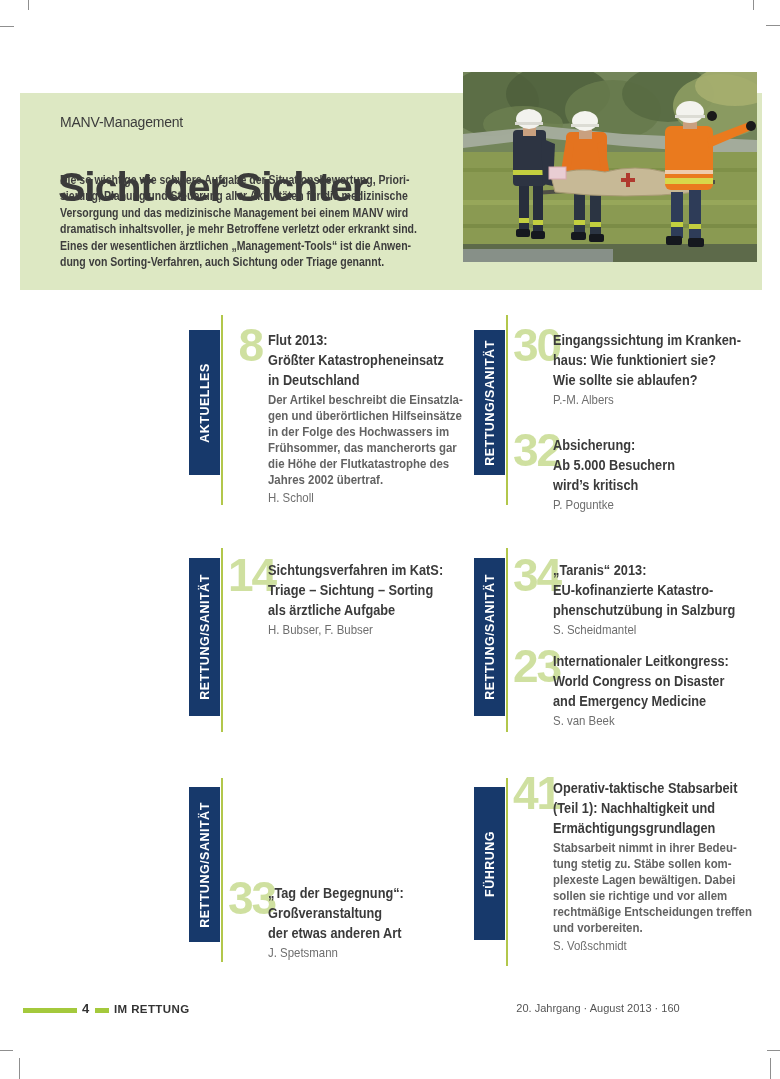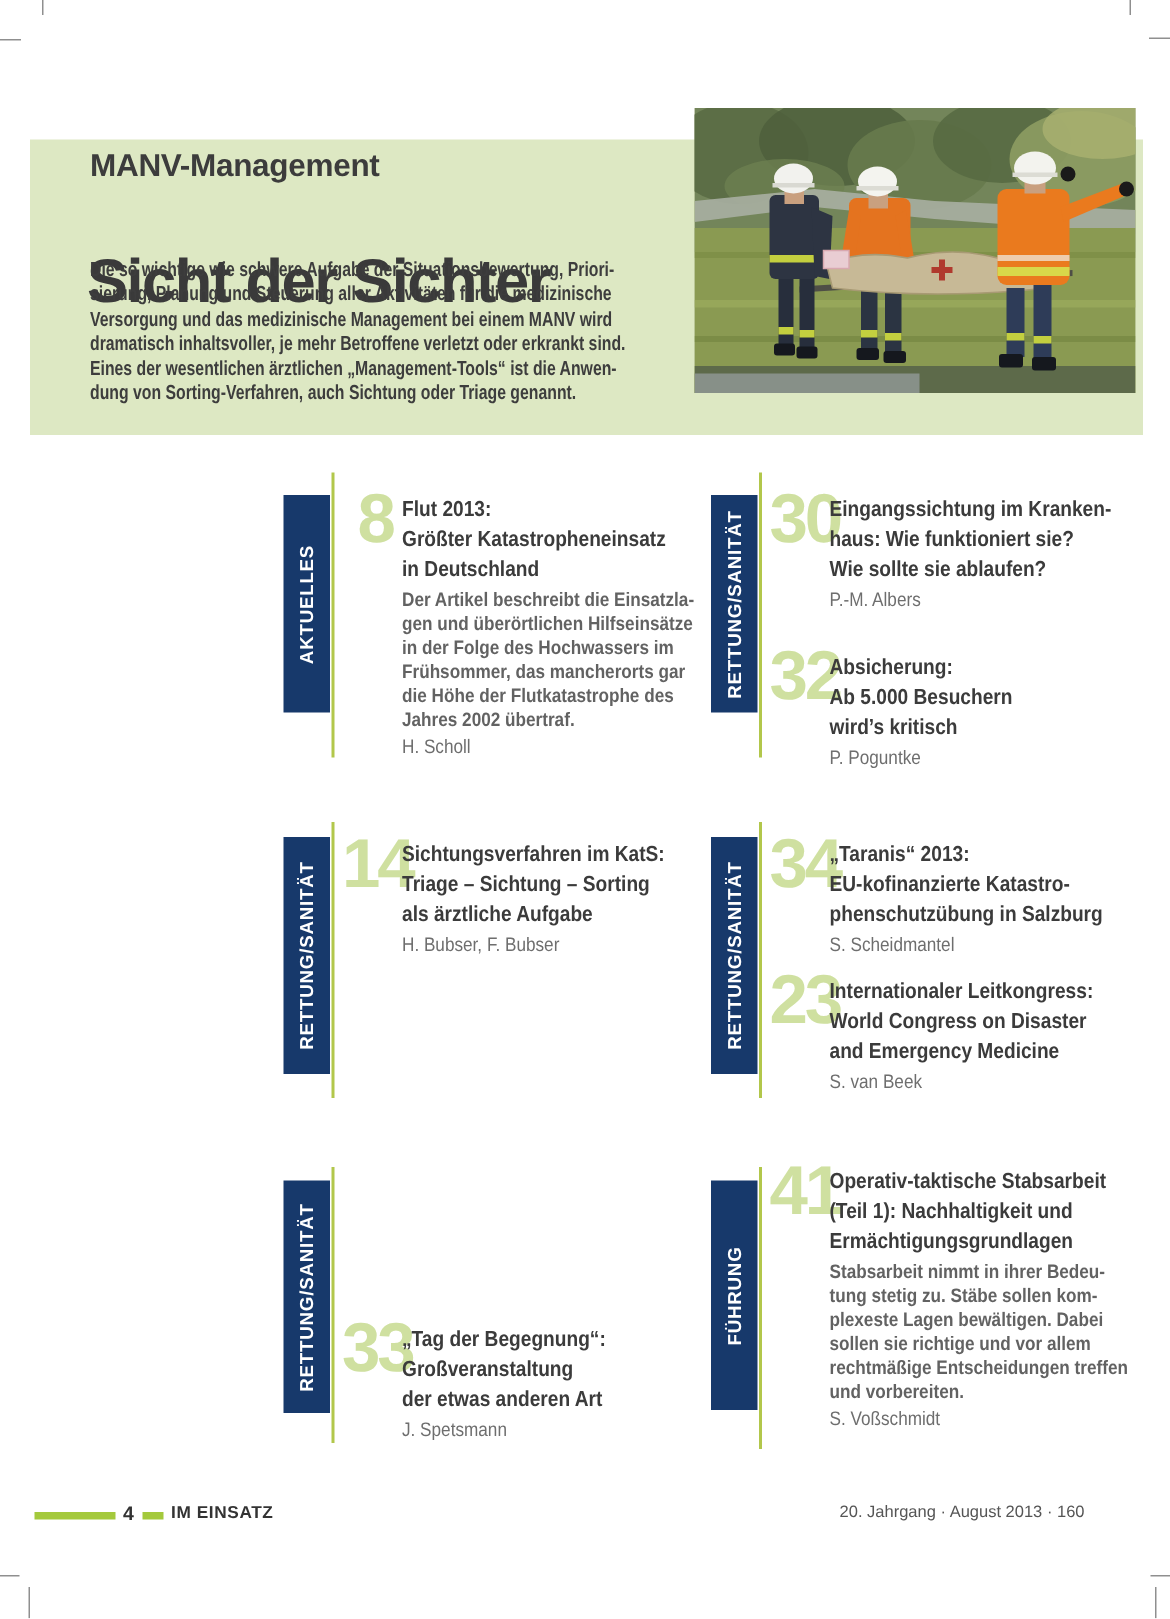--- a/index.html
+++ b/index.html
@@ -4,41 +4,41 @@
 <style>
   html,body{margin:0;padding:0;background:#ffffff;}
   .page{
     position:relative;width:780px;height:1079px;background:#ffffff;overflow:hidden;
     font-family:"Liberation Sans",sans-serif;color:#3c3c3c;
   }
   
   .crop{position:absolute;background:#8f8f8f;}
   
   .hero-box{position:absolute;left:20px;top:93px;width:742px;height:197px;background:var(--hero_box,#dde8c3);}
-  .kicker{position:absolute;left:60px;top:99px;font-size:21px;font-weight:bold;color:var(--text_dark,#3c3c3c);letter-spacing:-0.2px;}
+  .kicker{position:absolute;left:60px;top:114px;font-size:14px;font-weight:normal;color:var(--text_dark,#3c3c3c);letter-spacing:-0.2px;}
   .hero-title{position:absolute;left:58px;top:121px;font-size:41px;font-weight:bold;color:#3a3a3a;letter-spacing:-1px;margin-top:43px;}
   .hero-intro{position:absolute;left:60px;top:172px;width:520px;font-size:13.5px;font-weight:bold;line-height:16.4px;color:#3d3d3d;transform:scaleX(0.78);transform-origin:0 0;}
   .lines{white-space:pre-line;}
   .photo{position:absolute;left:463px;top:72px;width:294px;height:190px;}
   
   .group{position:absolute;}
   .tab{position:absolute;left:1px;width:31px;background:var(--navy,#17396b);display:flex;align-items:center;justify-content:center;overflow:visible;}
   .tab-label{transform:rotate(-90deg);white-space:nowrap;color:#ffffff;font-size:12.5px;font-weight:bold;letter-spacing:0.5px;}
   .rule{position:absolute;left:33px;top:0;width:2px;background:var(--rule_green,#b2c74b);}
   .entry{position:absolute;left:0;width:100%;}
   .num{position:absolute;left:40px;top:-8px;width:34px;text-align:right;font-size:46px;line-height:46px;font-weight:bold;color:var(--page_number_green,#cfe0a0);letter-spacing:-2px;}
   .etext{margin-left:80px;width:240px;transform:scaleX(0.88);transform-origin:0 0;}
   .etitle{font-size:14.5px;font-weight:bold;line-height:20px;color:#3b3b3b;}
   .edesc{font-size:13px;line-height:16px;color:#474747;margin-top:2px;font-weight:bold;opacity:.85;}
   .eauthor{font-size:13px;line-height:16px;color:#6e6e6e;margin-top:2px;}
   
   .f-bar{position:absolute;background:var(--footer_green,#a4c93c);height:5px;}
   .f-page{position:absolute;left:82px;top:1001px;font-size:13px;font-weight:bold;color:#333;}
   .f-mag{position:absolute;left:114px;top:1003px;font-size:11.5px;font-weight:bold;letter-spacing:0.4px;color:#333;}
-  .f-issue{position:absolute;left:473px;top:1002px;width:250px;text-align:right;font-size:11px;color:#555;}
+  .f-issue{position:absolute;left:473px;top:1002px;width:250px;text-align:center;font-size:11px;color:#555;}
 </style>
 </head>
 <body>
 
 <div class="page">
 
   <div class="crop" style="left:28px;top:0;width:1px;height:10px;"></div>
   <div class="crop" style="left:753px;top:0;width:1px;height:10px;"></div>
   <div class="crop" style="left:0;top:26px;width:14px;height:1px;"></div>
   <div class="crop" style="left:766px;top:25px;width:14px;height:1px;"></div>
@@ -248,16 +248,16 @@
 rechtmäßige Entscheidungen treffen
 und vorbereiten.</div>
         <div class="eauthor lines">S. Voßschmidt</div>
       </div>
     </div>
   </div>
 
   <div class="f-bar" style="left:23px;top:1008px;width:54px;"></div>
   <div class="f-page">4</div>
   <div class="f-bar" style="left:95px;top:1008px;width:14px;"></div>
-  <div class="f-mag">IM EINSATZ</div>
+  <div class="f-mag">IM RETTUNG</div>
   <div class="f-issue">20. Jahrgang · August 2013 · 160</div>
 
 </div>
 
 </body></html>

